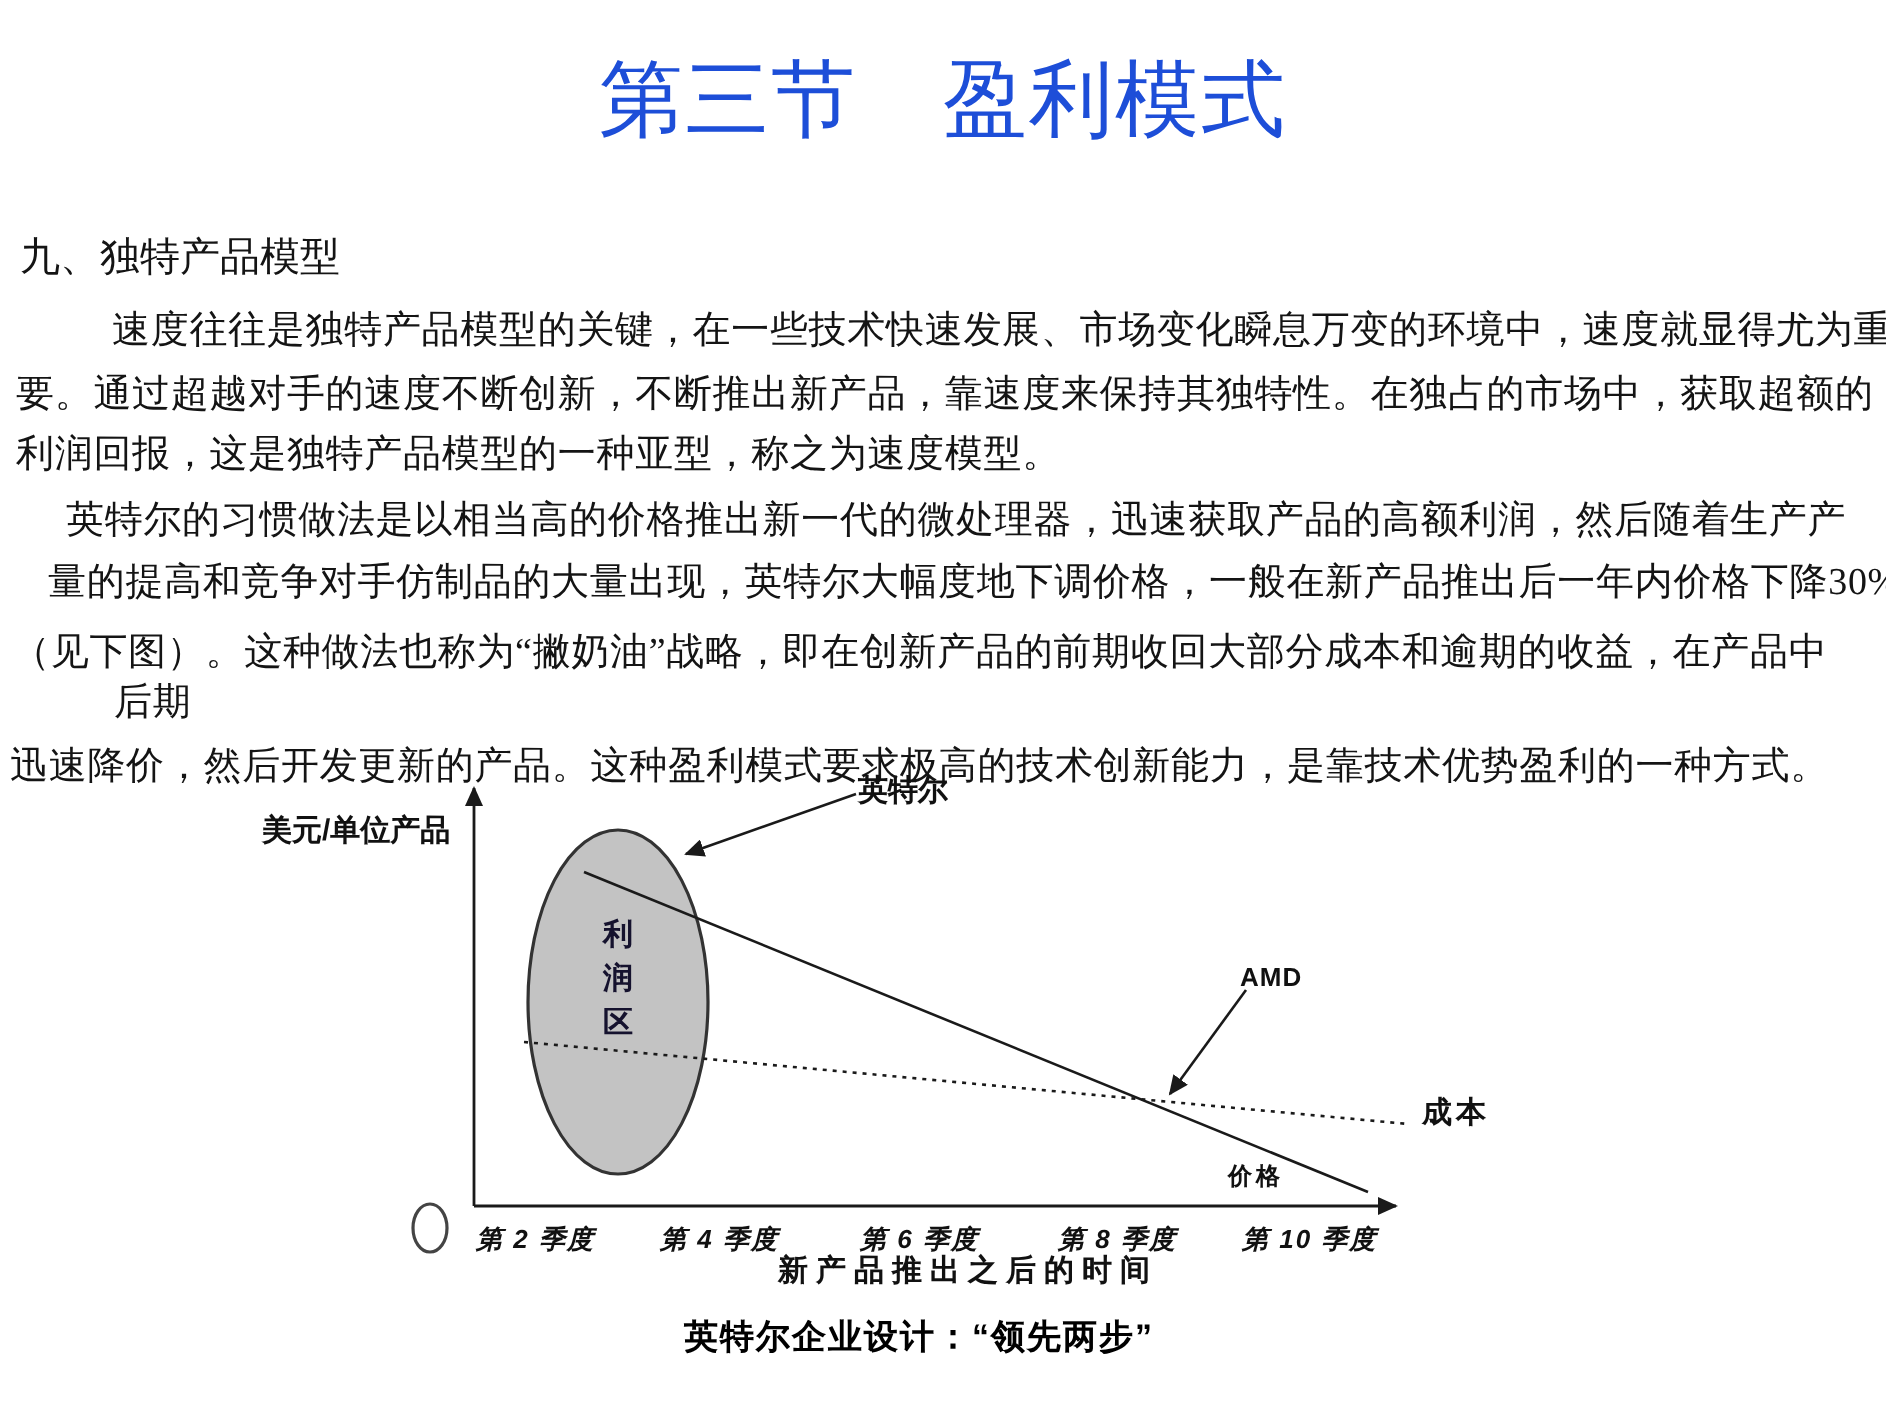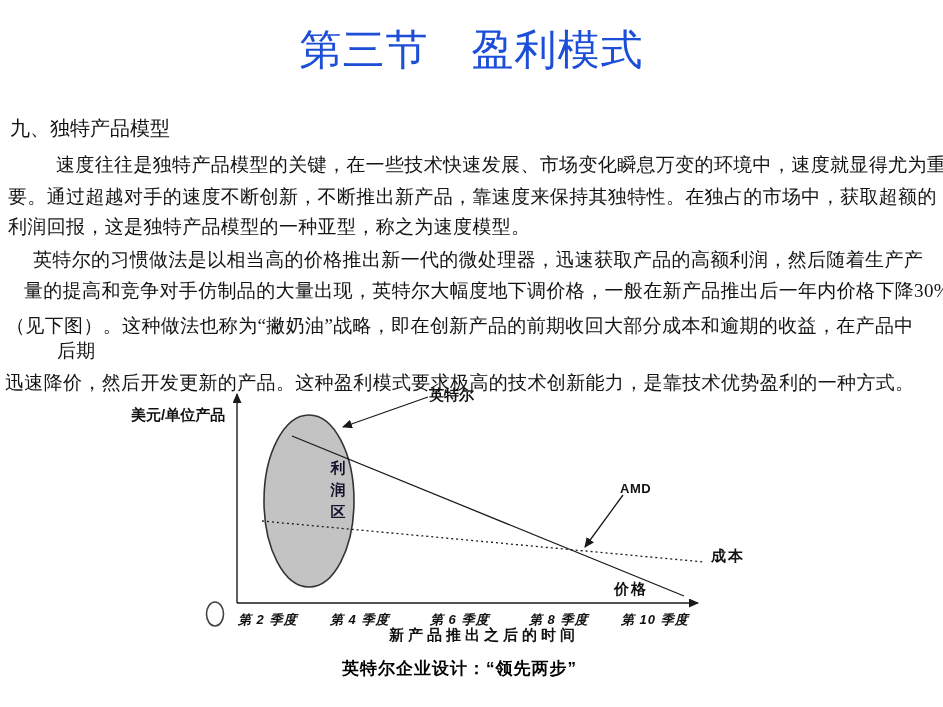--- a/index.html
+++ b/index.html
@@ -17,23 +17,23 @@
   .l6{left:6px;top:313px}
   .l7{left:57px;top:338px}
   .l8{left:5px;top:370px}
   .chart-svg{position:absolute;left:0;top:0;width:943px;height:707px;}
   .clabel{position:absolute;font-family:"Liberation Sans","DejaVu Sans",sans-serif;
           font-weight:bold;color:#111;white-space:nowrap;}
   .ylab{left:131px;top:388px;font-size:15px;margin-top:18px;}
   .intel{left:429px;top:386px;font-size:15px;}
   .amd{left:620px;top:481px;font-size:13px;letter-spacing:0.5px;}
   .cost{left:711px;top:547px;font-size:15px;letter-spacing:2px;}
-  .price{left:614px;top:580px;font-size:15px;letter-spacing:2px;}
+  .price{left:614px;top:580px;font-size:12px;letter-spacing:2px;}
   .profit{left:299px;top:457px;width:20px;font-size:15px;line-height:22px;
-          word-break:break-all;text-align:center;white-space:normal;color:#15122e;margin-left:29px;}
+          word-break:break-all;text-align:center;white-space:normal;color:#15122e;}
   .tick{position:absolute;top:611px;font-family:"Liberation Sans","DejaVu Sans",sans-serif;
         font-weight:bold;font-size:13px;letter-spacing:1px;color:#111;white-space:nowrap;font-style:italic;}
   .t1{left:238px}.t2{left:330px}.t3{left:430px}.t4{left:529px}.t5{left:621px}
   .xtitle{left:389px;top:626px;font-size:15px;letter-spacing:4px;}
   .caption{left:342px;top:657px;font-size:17px;letter-spacing:1px;color:#000;}
 </style>
 </head>
 <body>
 
 <div class="page">

